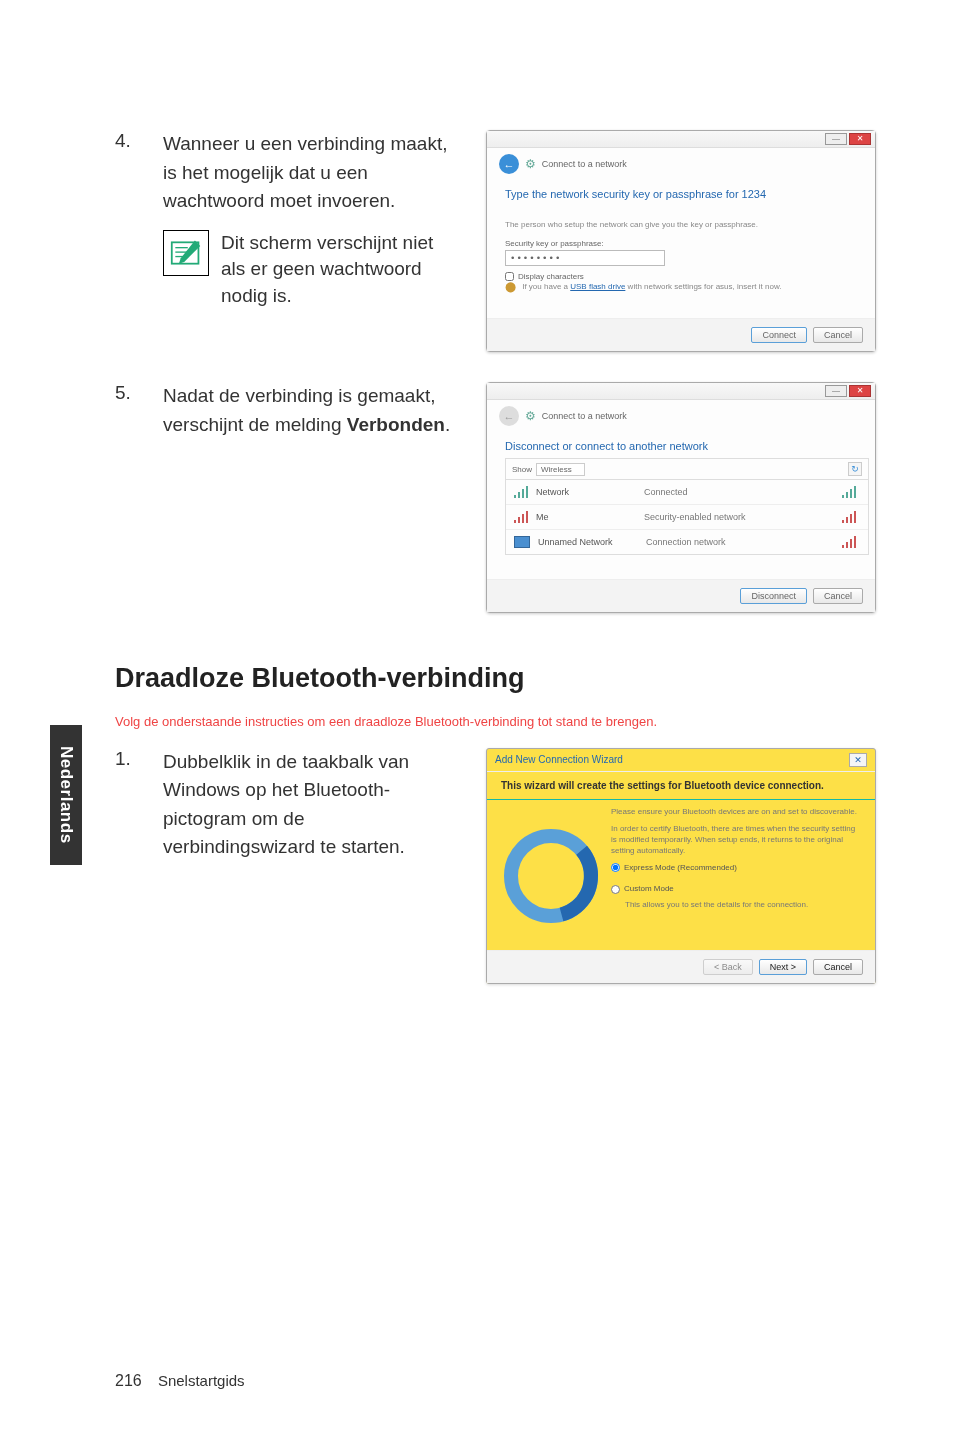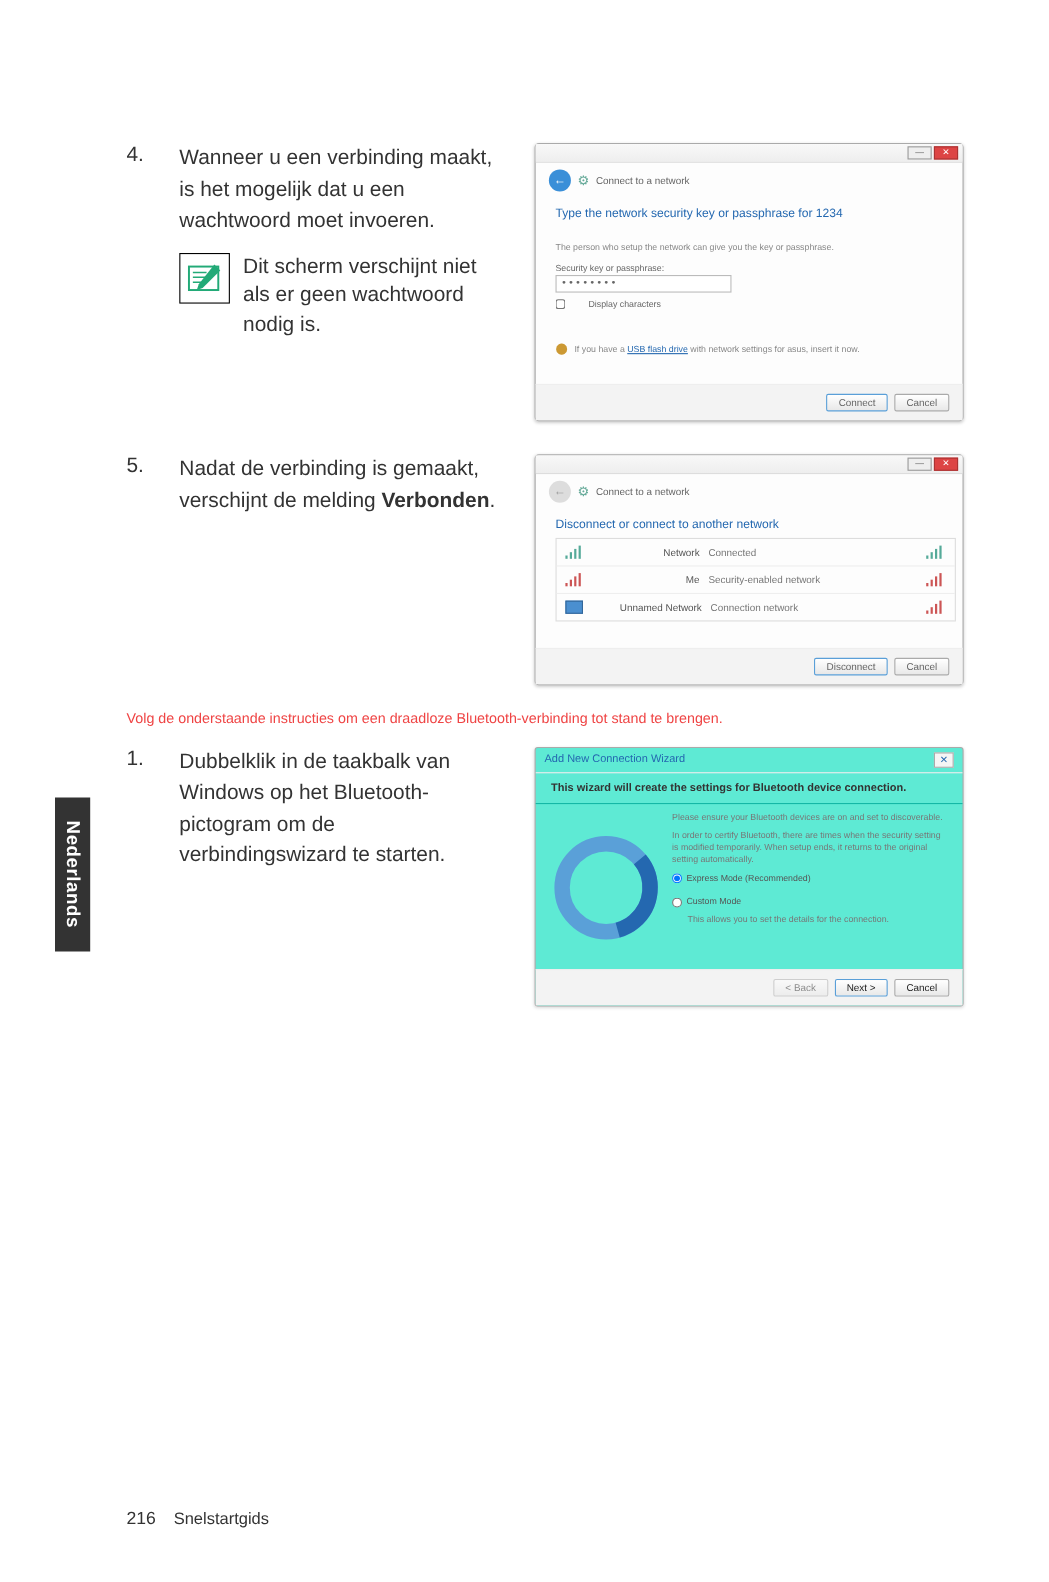--- a/index.html
+++ b/index.html
@@ -139,22 +139,21 @@
       width: 160px;
       background: #fff;
       margin-bottom: 6px;
       font-family: monospace;
       letter-spacing: 1px;
     }
     .dlg-check {
       font-size: 8px;
       color: #666;
       display: flex;
-      gap: 21px;
-      margin-bottom: 30px;
+      gap: 4px;
     }
     .dlg-check input {
       width: 9px;
       height: 9px;
     }
     .dlg-info {
       display: flex;
       align-items: center;
       gap: 6px;
       font-size: 8px;
@@ -246,21 +245,20 @@
     .mon-icon {
       width: 16px;
       height: 12px;
       border: 1px solid #369;
       background: #4a8fd0;
       position: relative;
     }
     .net-name {
       width: 100px;
       color: #555;
-      text-align: right;
     }
     .net-status {
       color: #777;
       flex: 1;
     }
     .net-bars {
       width: 18px;
     }
     .net-links {
       font-size: 8px;
@@ -281,21 +279,21 @@
     }
     .section-intro {
       font-size: 13px;
       line-height: 1.5;
       color: #ef4444;
       margin-bottom: 16px;
     }
     .bt-dialog {
       border: 1px solid #aaa;
       border-radius: 3px;
-      background: #5eead4;
+      background: #fde047;
       font-size: 9px;
       box-shadow: 0 1px 3px rgba(0,0,0,0.15);
     }
     .bt-title {
       padding: 4px 8px;
       color: #2468b0;
       font-size: 10px;
       border-bottom: 1px solid #eee;
       display: flex;
       justify-content: space-between;
@@ -448,20 +446,25 @@
           <div class="win-btn close">✕</div>
         </div>
         <div class="win-back-row">
           <div class="nav-circle dim">←</div>
           <span class="e-icon">⚙</span>
           <span>Connect to a network</span>
         </div>
         <div class="win-body">
           <div class="dlg-heading">Disconnect or connect to another network</div>
           <div class="net-list">
+            <div class="net-filter">
+              <span>Show</span>
+              <span class="net-select">Wireless</span>
+              <span class="net-refresh">↻</span>
+            </div>
             <div class="net-row">
               <div class="sig-icon">
                   <span class="b1"></span>
                   <span class="b2"></span>
                   <span class="b3"></span>
                   <span class="b4"></span>
                 </div>
               <div class="net-name">Network</div>
               <div class="net-status">Connected</div>
               <div class="net-bars">
@@ -507,20 +510,21 @@
           </div>
         </div>
         <div class="win-footer">
           <div class="win-footer-btn primary">Disconnect</div>
           <div class="win-footer-btn">Cancel</div>
         </div>
       </div>
     </div>
   </div>
 
+  <div class="section-heading">Draadloze Bluetooth-verbinding</div>
   <div class="section-intro">Volg de onderstaande instructies om een draadloze Bluetooth-verbinding tot stand te brengen.</div>
 
   <div class="step">
     <div class="step-num">1.</div>
     <div class="step-left">
       <div class="step-text">Dubbelklik in de taakbalk van Windows op het Bluetooth-pictogram om de verbindingswizard te starten.</div>
     </div>
     <div class="screenshot">
       <div class="bt-dialog">
         <div class="bt-title">

